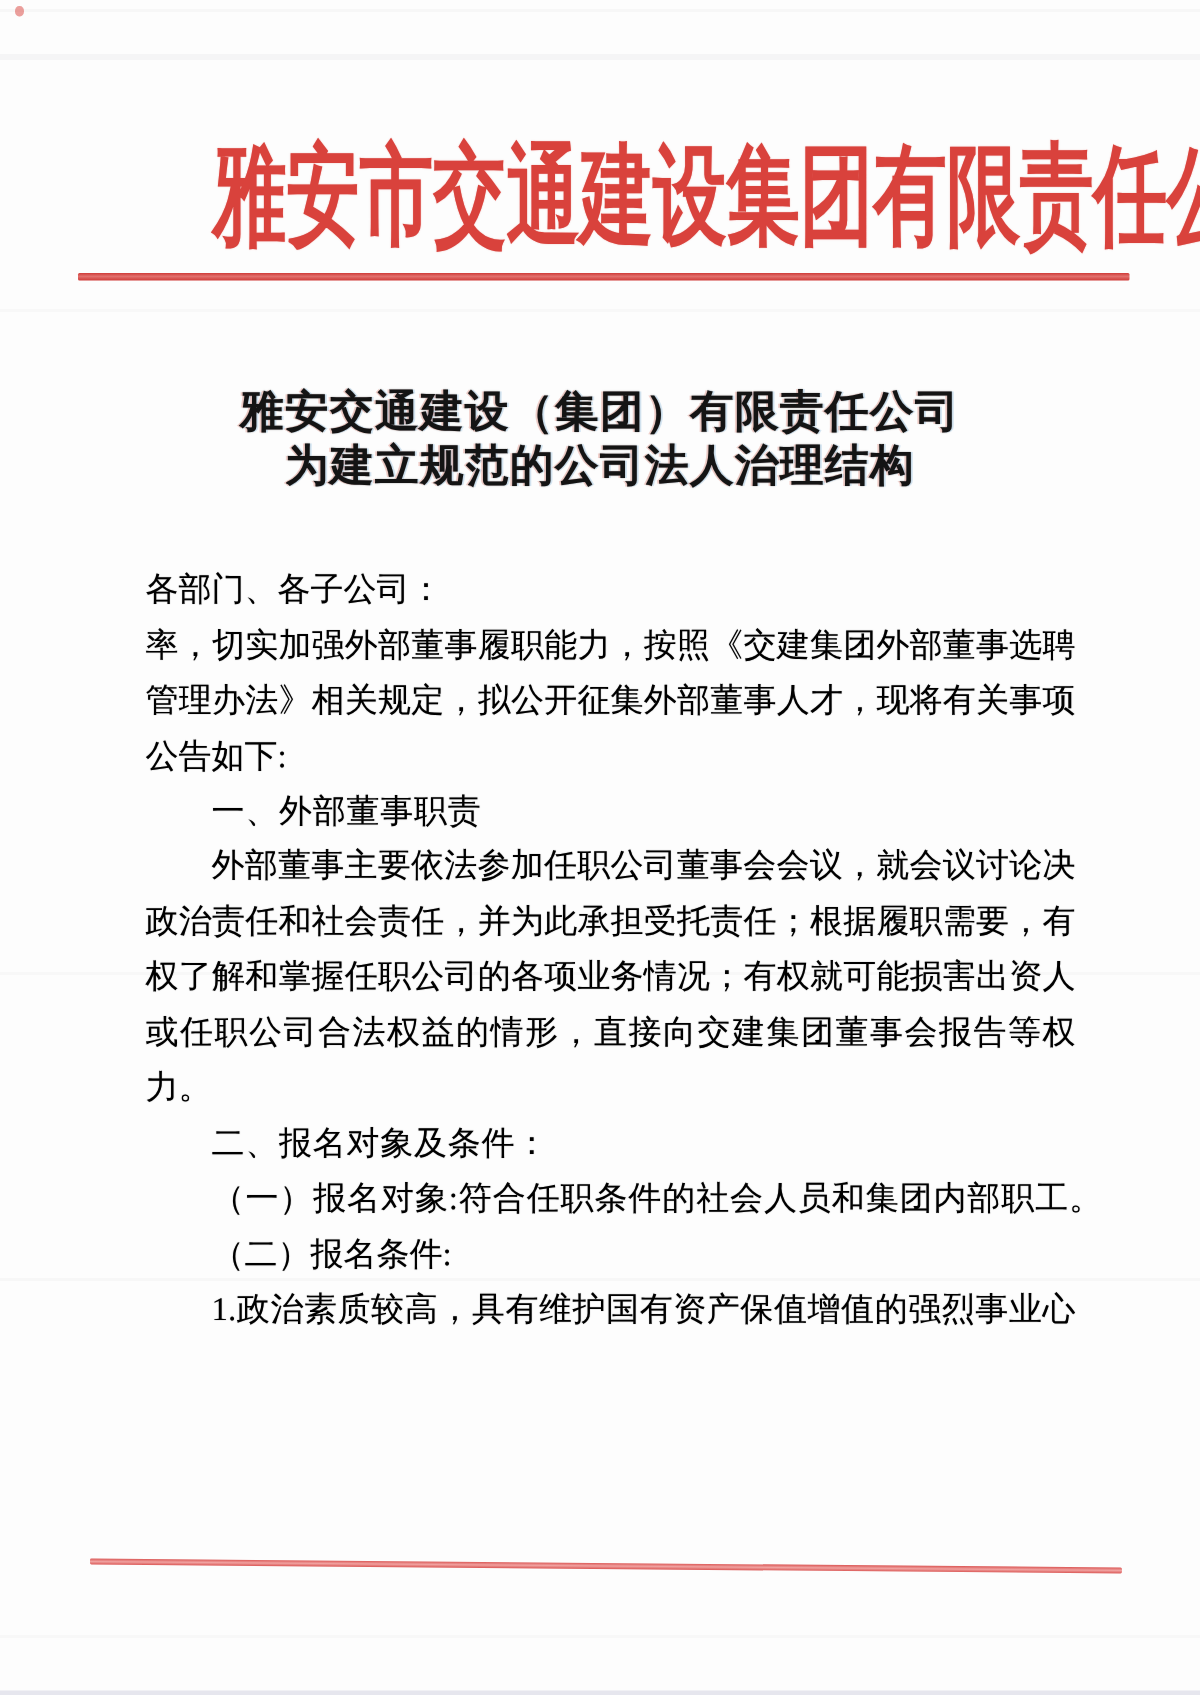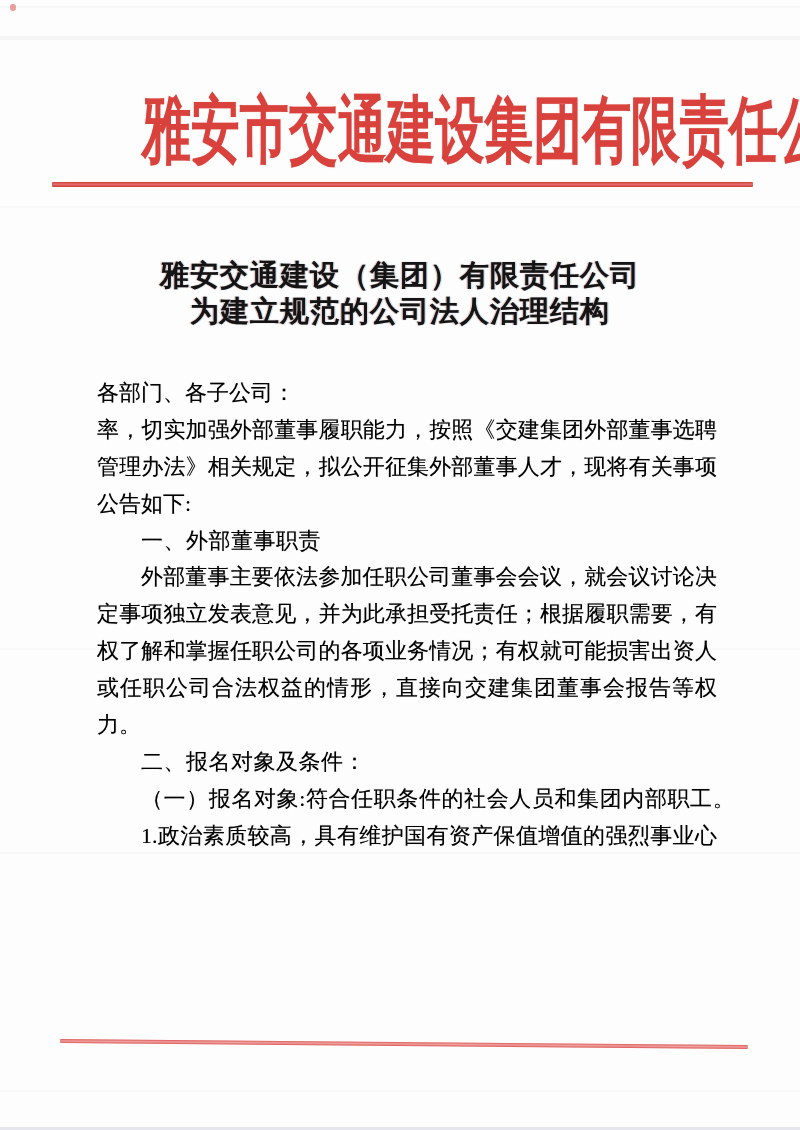--- a/index.html
+++ b/index.html
@@ -118,26 +118,27 @@
     <div>为建立规范的公司法人治理结构</div>
   </div>
 
   <div class="body-block">
       <div class="body-line">各部门、各子公司：</div>
       <div class="body-line fill">率，切实加强外部董事履职能力，按照《交建集团外部董事选聘</div>
       <div class="body-line fill">管理办法》相关规定，拟公开征集外部董事人才，现将有关事项</div>
       <div class="body-line">公告如下:</div>
       <div class="body-line indent heading">一、外部董事职责</div>
       <div class="body-line indent fill">外部董事主要依法参加任职公司董事会会议，就会议讨论决</div>
-      <div class="body-line fill">定事项独立发表意见，并为此承担受托责任；根据履职需要，有</div>
+      <div class="body-line fill">政治责任和社会责任，并为此承担受托责任；根据履职需要，有</div>
       <div class="body-line fill">权了解和掌握任职公司的各项业务情况；有权就可能损害出资人</div>
       <div class="body-line fill">或任职公司合法权益的情形，直接向交建集团董事会报告等权</div>
       <div class="body-line">力。</div>
       <div class="body-line indent heading">二、报名对象及条件：</div>
       <div class="body-line indent wide">（一）报名对象:符合任职条件的社会人员和集团内部职工。</div>
+      <div class="body-line indent">（二）报名条件:</div>
       <div class="body-line indent fill">1.政治素质较高，具有维护国有资产保值增值的强烈事业心</div>
     </div>
 
   <div class="rule-bottom"></div>
 
   <div class="bottom-edge"></div>
 
 </div>
 
 </body></html>

